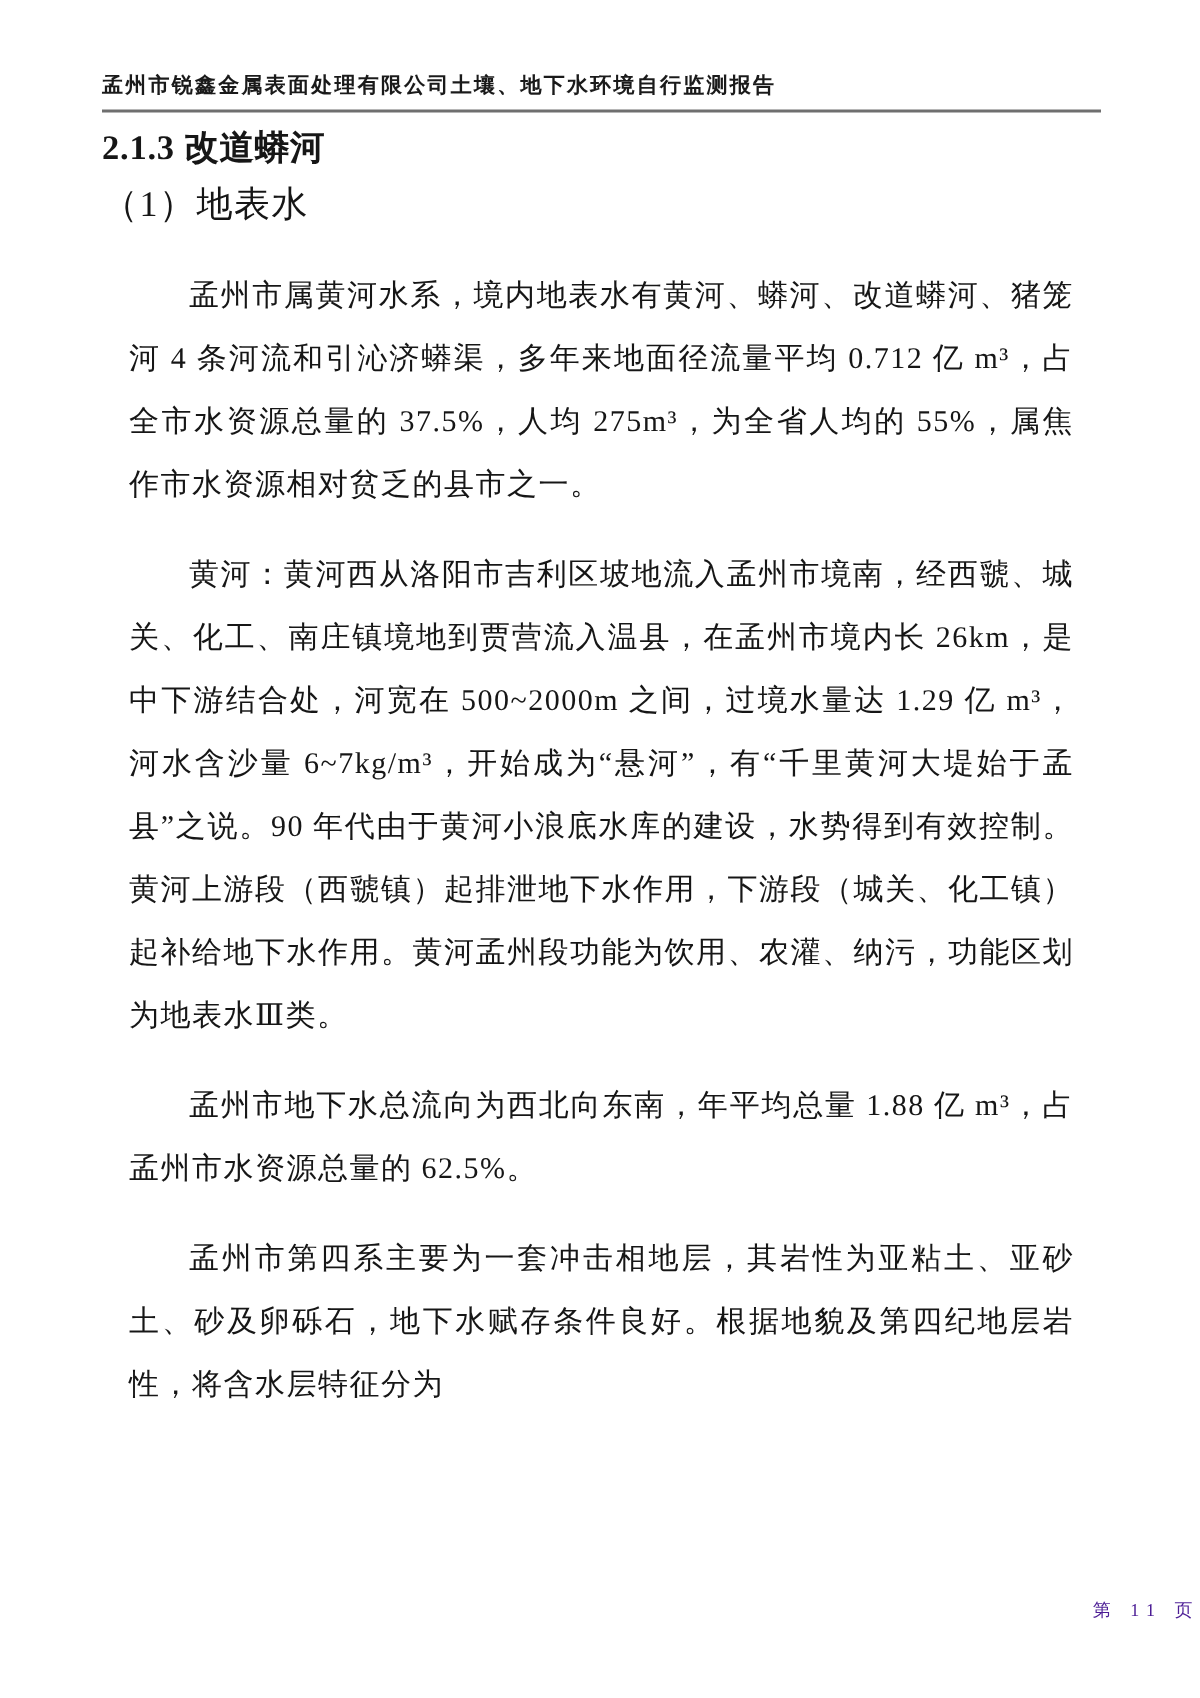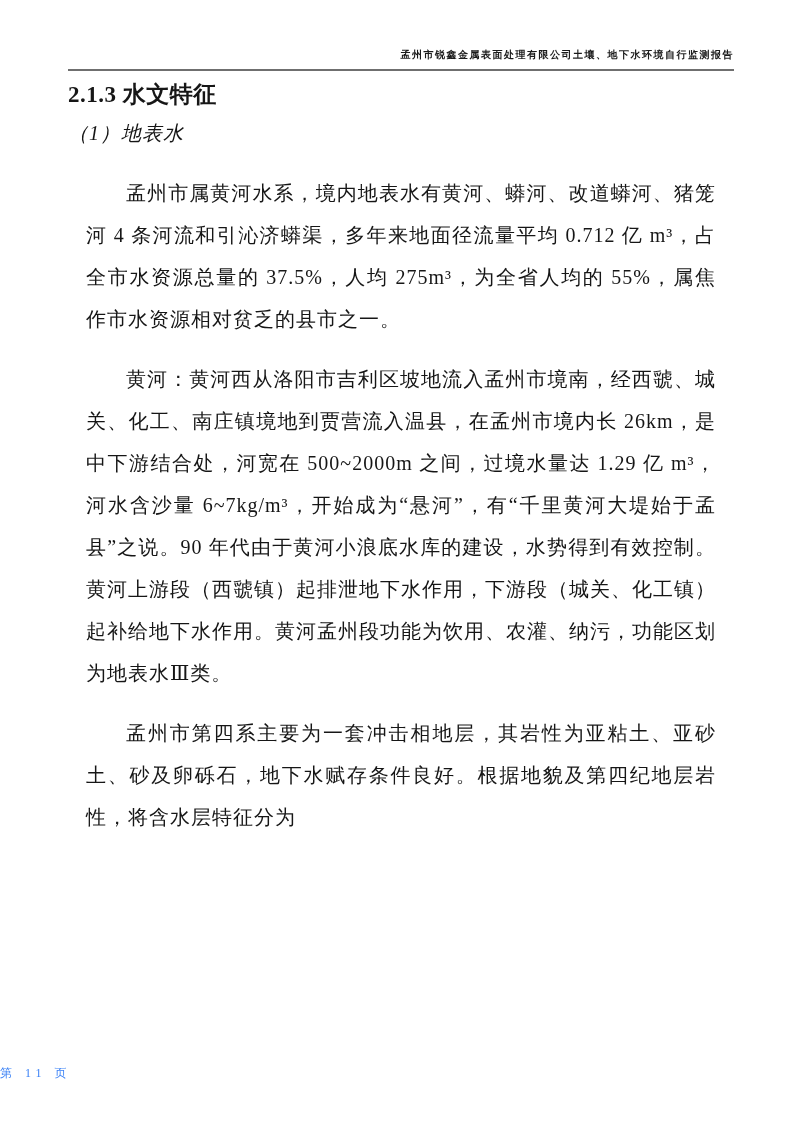--- a/index.html
+++ b/index.html
@@ -13,83 +13,83 @@
     height: 1132px;
     box-sizing: border-box;
     margin: 0 auto;
     padding: 48px 66px 0 68px;
     background: #ffffff;
     color: #161616;
     font-family: "Liberation Serif", "DejaVu Serif", serif;
     overflow: hidden;
   }
   .page-header {
-    text-align: right;
-    font-size: 10px;
+    text-align: left;
+    font-size: 14px;
     font-weight: bold;
     letter-spacing: 1.5px;
     color: #1a1a1a;
     padding-bottom: 7px;
     border-bottom: 2px solid #6f6f6f;
   }
   .section-title {
     font-size: 23px;
     font-weight: bold;
     letter-spacing: 0.5px;
     margin: 9px 0 2px 0;
     line-height: 30px;
   }
   .subheading {
-    font-size: 20px;
+    font-size: 24px;
     line-height: 42px;
     letter-spacing: 1px;
     margin: 0;
-    font-style: italic;
   }
   .body-para {
     font-size: 20px;
     line-height: 42px;
     letter-spacing: 1px;
     text-align: justify;
     text-justify: inter-ideograph;
     text-indent: 2em;
     margin: 18px;
   }
   .page-footer {
     position: absolute;
     left: 0;
     right: 0;
     bottom: 50px;
-    text-align: left;
+    text-align: right;
     font-size: 12px;
     letter-spacing: 5px;
-    color: #3b82f6;
+    color: #4c1d95;
   }
 </style>
 </head>
 <body>
 
 <div class="page">
 
   <div class="page-header">
     <span>孟州市锐鑫金属表面处理有限公司土壤、地下水环境自行监测报告</span>
   </div>
 
   <div class="content">
 
-    <h1 class="section-title">2.1.3 水文特征</h1>
+    <h1 class="section-title">2.1.3 改道蟒河</h1>
 
     <div class="subheading">（1）地表水</div>
 
     <p class="body-para">孟州市属黄河水系，境内地表水有黄河、蟒河、改道蟒河、猪笼河 4 条河流和引沁济蟒渠，多年来地面径流量平均 0.712 亿 m³，占全市水资源总量的 37.5%，人均 275m³，为全省人均的 55%，属焦作市水资源相对贫乏的县市之一。</p>
 
     <p class="body-para">黄河：黄河西从洛阳市吉利区坡地流入孟州市境南，经西虢、城关、化工、南庄镇境地到贾营流入温县，在孟州市境内长 26km，是中下游结合处，河宽在 500~2000m 之间，过境水量达 1.29 亿 m³，河水含沙量 6~7kg/m³，开始成为“悬河”，有“千里黄河大堤始于孟县”之说。90 年代由于黄河小浪底水库的建设，水势得到有效控制。黄河上游段（西虢镇）起排泄地下水作用，下游段（城关、化工镇）起补给地下水作用。黄河孟州段功能为饮用、农灌、纳污，功能区划为地表水Ⅲ类。</p>
 
 
 
+    <p class="body-para">孟州市地下水总流向为西北向东南，年平均总量 1.88 亿 m³，占孟州市水资源总量的 62.5%。</p>
 
     <p class="body-para">孟州市第四系主要为一套冲击相地层，其岩性为亚粘土、亚砂土、砂及卵砾石，地下水赋存条件良好。根据地貌及第四纪地层岩性，将含水层特征分为</p>
 
   </div>
 
   <div class="page-footer">
     <span>第 11 页</span>
   </div>
 
 </div>

